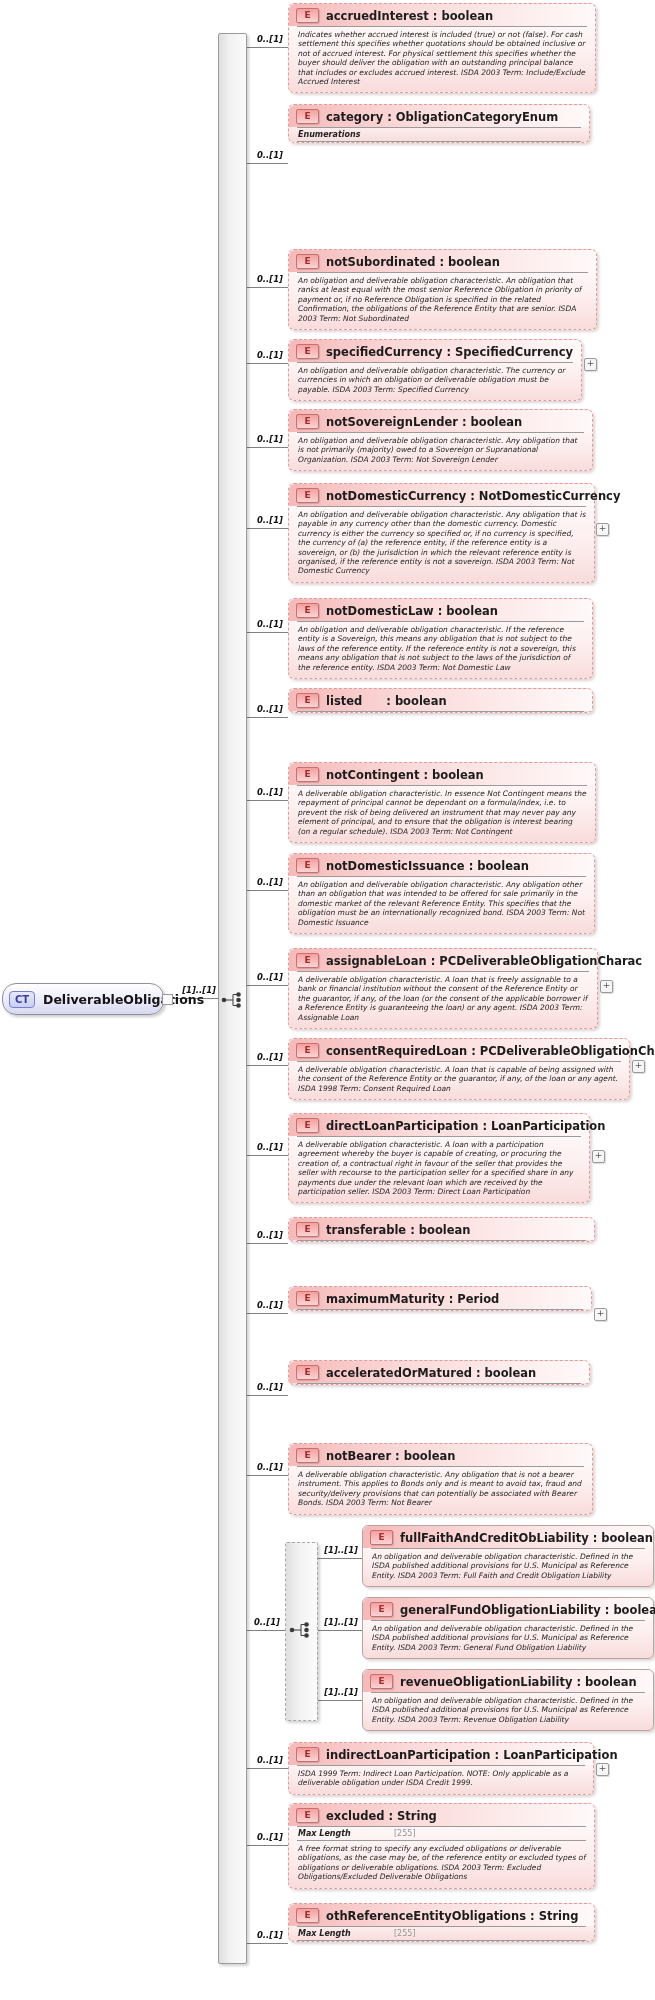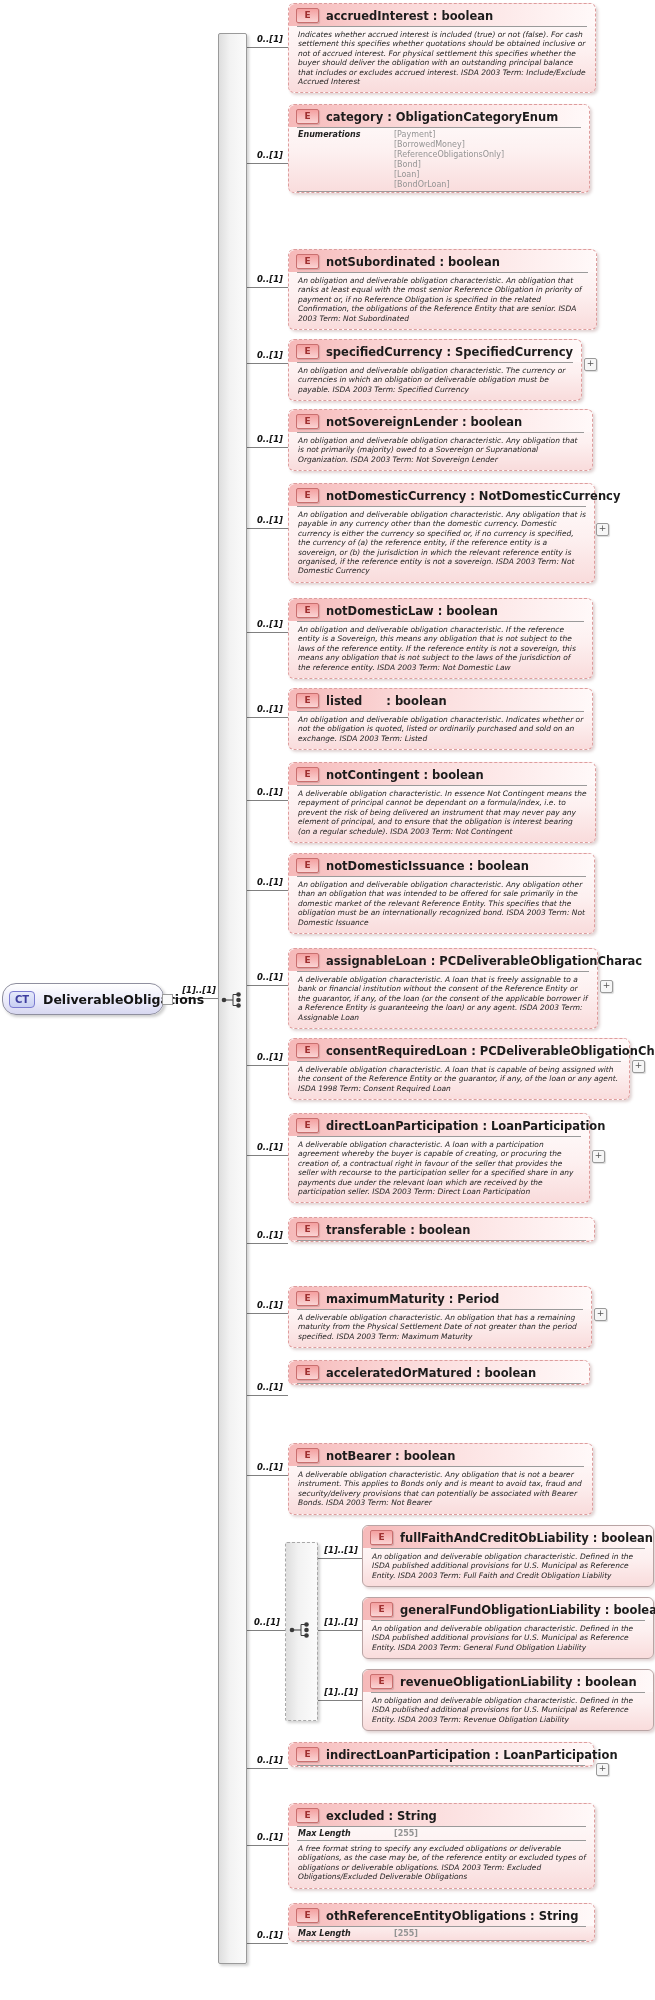--- a/index.html
+++ b/index.html
@@ -28,21 +28,21 @@
          border-radius:6px 6px 0 0;}
   .eicon{flex:none;width:21px;height:13px;line-height:13px;text-align:center;
          font-size:9px;font-weight:bold;color:#9e2f2f;
          background:linear-gradient(180deg,#f49f9f 0%,#fad4d4 100%);
          border:1px solid #c96f6f;border-radius:2px;box-shadow:1px 1px 1px rgba(0,0,0,0.15);}
   .ename{font-size:11.5px;font-weight:bold;color:#1c1c1c;white-space:pre;}
   .sep{border-top:1px solid #9a9a9a;margin:0 8px;height:0;}
   .edoc{padding:3px 8px 6px 9px;font:italic 7.5px/9.4px "DejaVu Sans",sans-serif;color:#242424;}
   .frow{display:flex;padding:2px 8px 2px 9px;font-size:8px;}
   .flabel{flex:none;width:96px;font-style:italic;font-weight:bold;color:#222;}
-  .fvalue{color:#949494;font-weight:bold;}
+  .fvalue{color:#949494;}
   .enumcol{display:flex;flex-direction:column;gap:1px;color:#949494;font-size:8px;}
 
   
   .expander{position:absolute;width:11px;height:11px;line-height:9px;text-align:center;
             font-size:9px;color:#555;background:#f6f6f6;border:1px solid #9a9a9a;
             border-radius:2px;z-index:4;box-shadow:1px 1px 1px rgba(0,0,0,0.15);cursor:pointer;}
 
   
   .ct-pill{position:absolute;display:flex;align-items:center;gap:8px;padding:0 6px;
            border:1px solid #8f8f9f;border-radius:14px;z-index:2;
@@ -153,28 +153,20 @@
   </div>
 
   <div class="ebox" style="top:104px;left:288px;width:300px">
     <div class="ehead">
         <span class="eicon">E</span>
         <span class="ename">category : ObligationCategoryEnum</span>
       </div>
     <div class="sep"></div>
     <div class="frow">
       <span class="flabel">Enumerations</span>
-      <span class="enumcol">
-        <span>[Payment]</span>
-        <span>[BorrowedMoney]</span>
-        <span>[ReferenceObligationsOnly]</span>
-        <span>[Bond]</span>
-        <span>[Loan]</span>
-        <span>[BondOrLoan]</span>
-      </span>
     </div>
     <div class="sep"></div>
   </div>
 
   <div class="ebox" style="top:249px;left:288px;width:307px">
     <div class="ehead">
         <span class="eicon">E</span>
         <span class="ename">notSubordinated : boolean</span>
       </div>
     <div class="sep"></div>
@@ -218,21 +210,20 @@
     <div class="sep"></div>
     <div class="edoc">An obligation and deliverable obligation characteristic. If the reference entity is a Sovereign, this means any obligation that is not subject to the laws of the reference entity. If the reference entity is not a sovereign, this means any obligation that is not subject to the laws of the jurisdiction of the reference entity. ISDA 2003 Term: Not Domestic Law</div>
   </div>
 
   <div class="ebox" style="top:688px;left:288px;width:303px">
     <div class="ehead">
         <span class="eicon">E</span>
         <span class="ename">listed      : boolean</span>
       </div>
     <div class="sep"></div>
-    <div class="edoc">An obligation and deliverable obligation characteristic. Indicates whether or not the obligation is quoted, listed or ordinarily purchased and sold on an exchange. ISDA 2003 Term: Listed</div>
   </div>
 
   <div class="ebox" style="top:762px;left:288px;width:306px">
     <div class="ehead">
         <span class="eicon">E</span>
         <span class="ename">notContingent : boolean</span>
       </div>
     <div class="sep"></div>
     <div class="edoc">A deliverable obligation characteristic. In essence Not Contingent means the repayment of principal cannot be dependant on a formula/index, i.e. to prevent the risk of being delivered an instrument that may never pay any element of principal, and to ensure that the obligation is interest bearing (on a regular schedule). ISDA 2003 Term: Not Contingent</div>
   </div>
@@ -283,21 +274,20 @@
       </div>
     <div class="sep"></div>
   </div>
 
   <div class="ebox" style="top:1286px;left:288px;width:302px">
     <div class="ehead">
         <span class="eicon">E</span>
         <span class="ename">maximumMaturity : Period</span>
       </div>
     <div class="sep"></div>
-    <div class="edoc">A deliverable obligation characteristic. An obligation that has a remaining maturity from the Physical Settlement Date of not greater than the period specified. ISDA 2003 Term: Maximum Maturity</div>
   </div>
   <div class="expander" style="top:1308px;left:594px">+</div>
 
   <div class="ebox" style="top:1360px;left:288px;width:300px">
     <div class="ehead">
         <span class="eicon">E</span>
         <span class="ename">acceleratedOrMatured : boolean</span>
       </div>
     <div class="sep"></div>
   </div>
@@ -337,20 +327,21 @@
     <div class="sep"></div>
     <div class="edoc">An obligation and deliverable obligation characteristic. Defined in the ISDA published additional provisions for U.S. Municipal as Reference Entity. ISDA 2003 Term: Revenue Obligation Liability</div>
   </div>
 
   <div class="ebox" style="top:1742px;left:288px;width:304px">
     <div class="ehead">
         <span class="eicon">E</span>
         <span class="ename">indirectLoanParticipation : LoanParticipation</span>
       </div>
     <div class="sep"></div>
+    <div class="edoc">ISDA 1999 Term: Indirect Loan Participation. NOTE: Only applicable as a deliverable obligation under ISDA Credit 1999.</div>
   </div>
   <div class="expander" style="top:1763px;left:596px">+</div>
 
   <div class="ebox" style="top:1803px;left:288px;width:305px">
     <div class="ehead">
         <span class="eicon">E</span>
         <span class="ename">excluded : String</span>
       </div>
     <div class="sep"></div>
     <div class="frow">

